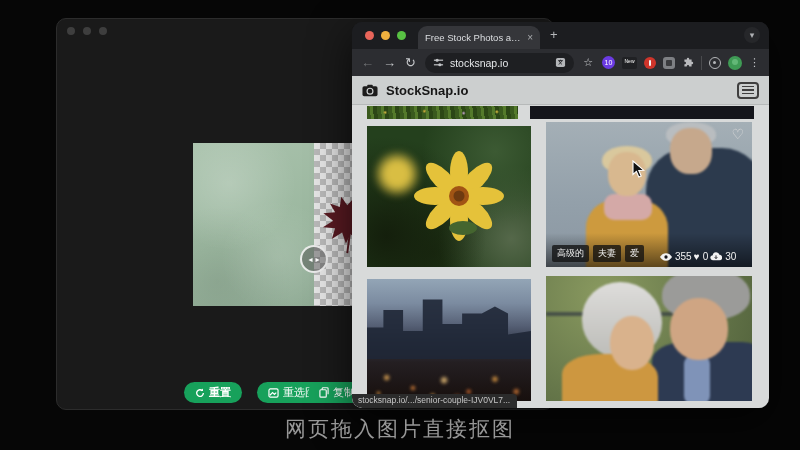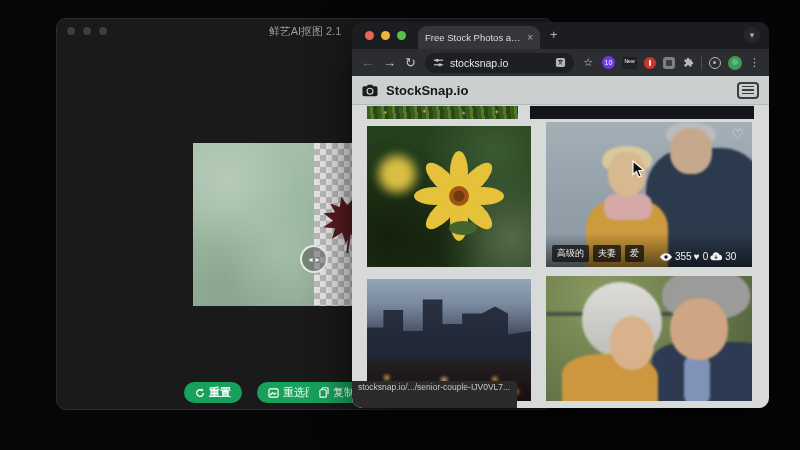--- a/index.html
+++ b/index.html
@@ -189,42 +189,41 @@
       background:#cd9740; border-radius:40% 45% 0 0; }
   .hug-man-hair { position:absolute; left:116px; top:-8px; width:88px; height:52px;
       background:#9b9b99; border-radius:50% 50% 42% 42%; }
   .hug-man-face { position:absolute; left:124px; top:22px; width:58px; height:62px;
       background:#cfa583; border-radius:48%; }
   .hug-man-body { position:absolute; left:106px; top:66px; width:110px; height:62px;
       background:#2d3a52; border-radius:30% 18% 0 0; }
   .hug-shirt { position:absolute; left:138px; top:80px; width:26px; height:48px;
       background:#7f93b8; border-radius:8px; }
 
-  .statusbar { position:absolute; left:0; bottom:0; height:27px; background:#2b2b2b;
+  .statusbar { position:absolute; left:0; bottom:0; height:14px; background:#2b2b2b;
       border-top-right-radius:4px; border-bottom-left-radius:10px;
       color:#c6c6c6; font-size:8.5px; line-height:13px; padding:0 7px 0 6px;
       white-space:nowrap; }
 
   
   .caption { position:absolute; left:0; bottom:7px; width:100%; text-align:center;
       color:#979797; font-size:21px; font-weight:500; letter-spacing:2px; }
   .cursor { position:absolute; left:632px; top:160px; z-index:50; }
 </style>
 </head>
 <body>
 
 <div class="stage">
 
   <div class="app-win">
     <div class="app-lights">
       <span class="dot"></span>
       <span class="dot"></span>
       <span class="dot"></span>
     </div>
-    <div class="app-title">鲜艺AI抠图 2.1</div>
 
     <div class="compare">
       <div class="orig"></div>
       <div class="checker"></div>
       <svg class="leaf" width="58" height="66" viewBox="0 0 60 62">
         <path fill="#5a1a22" d="M30 2 L34 12 L43 6 L40 16 L52 14 L44 24 L56 28 L44 32
           L50 42 L38 38 L37 50 L30 42 L23 50 L22 38 L10 42 L16 32 L4 28 L16 24
           L8 14 L20 16 L17 6 L26 12 Z"></path>
         <path stroke="#5a1a22" stroke-width="2" d="M29 42 L22 60"></path>
       </svg>
@@ -405,17 +404,18 @@
           <div class="hug-wom-hair"></div>
             <div class="hug-scarf"></div>
           <div class="hug-wom-face"></div>
         </div>
       </div>
 
       <div class="statusbar">stocksnap.io/.../senior-couple-IJV0VL7...</div>
     </div>
   </div>
 
+  <div class="caption">网页拖入图片直接抠图</div>
 
   <svg class="cursor" width="13" height="18" viewBox="0 0 13 18">
     <path d="M1 1 L1 14.5 L4.4 11.4 L6.8 17 L9.2 16 L6.8 10.4 L11.6 10.2 Z" fill="#111" stroke="#fff" stroke-width="1.1"></path>
   </svg>
 </div>
 
 </body></html>

